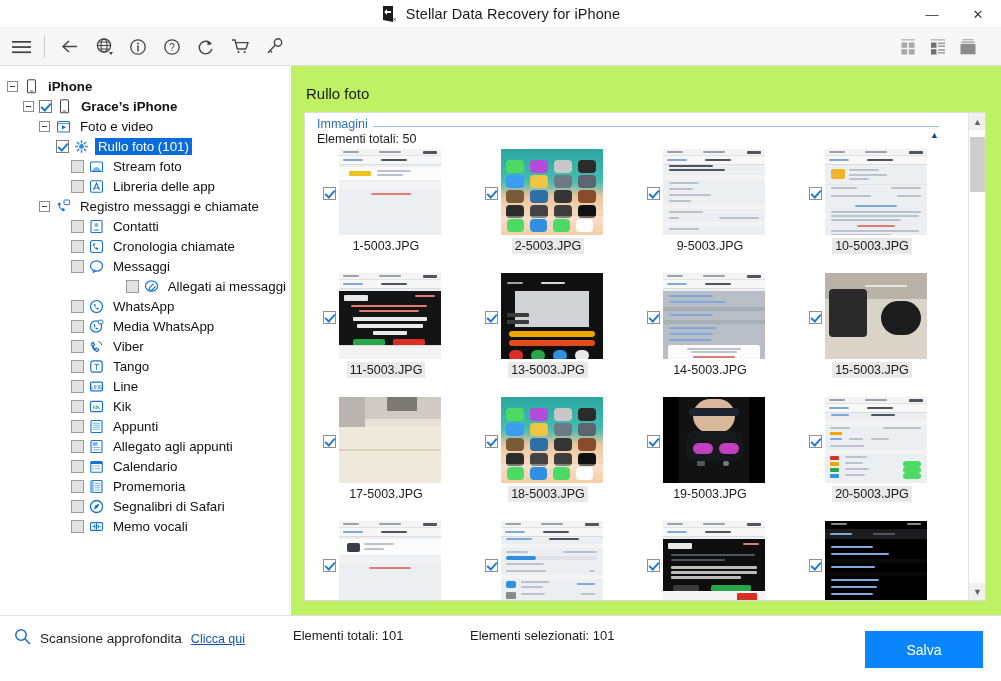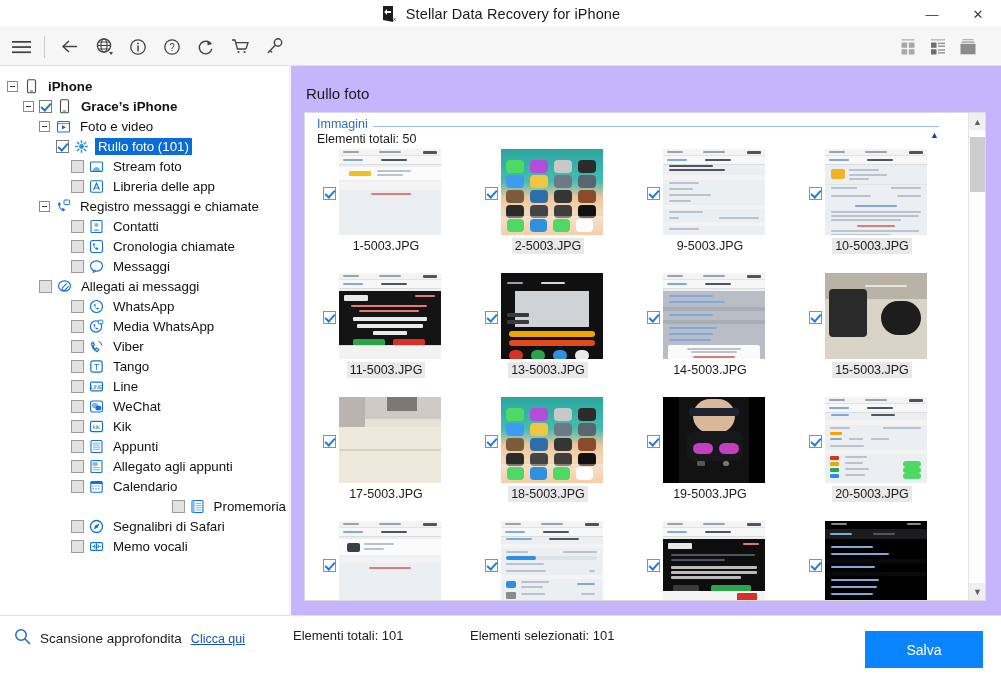--- a/index.html
+++ b/index.html
@@ -78,21 +78,21 @@
   }
   .cb.grey { background:#e2e2e2; border-color:#9b9b9b; }
   .ticon { width:17px; height:16px; flex:0 0 auto; margin-right:5px; display:flex; align-items:center; justify-content:center; }
   .tlabel { padding:0 3px; line-height:17px; }
   .tnode.bold .tlabel { font-weight:bold; }
   .tnode.selected .tlabel { background:#0a6cd8; color:#fff; }
 
   
   .content {
     position:absolute; top:66px; left:291px; width:710px; height:549px;
-    background:#c4b5fd;
+    background:#bef264;
     padding-left:16px;
   }
   .content-title {
     position:absolute; left:15px; top:19px; font-size:15px; color:#1a1a1a;
   }
   .grid-frame {
     position:absolute; left:13px; top:46px; width:682px; height:489px;
     border:1px solid #dcdcdc; background:#fff; overflow:hidden;
   }
   .group-head { position:absolute; left:0; top:0; width:648px; height:34px; }
@@ -406,21 +406,21 @@
           <span class="spacer"></span>
           <span class="cb grey"></span>
           <span class="ticon">
             <svg width="15" height="15" viewBox="0 0 15 15">
               <ellipse cx="7.5" cy="7" rx="6" ry="5.2" stroke="#1572d3" stroke-width="1.2" fill="#fff"></ellipse>
               <path d="M4.6 11 L4 13.6 L7 11.9 Z" fill="#fff" stroke="#1572d3" stroke-width="1"></path>
             </svg>
           </span>
           <span class="tlabel">Messaggi</span>
         </div>
-        <div class="tnode" style="padding-left: 23px;">
+        <div class="tnode" style="padding-left: 55px; justify-content: flex-end;">
           <span class="spacer"></span>
           <span class="cb grey"></span>
           <span class="ticon">
             <svg width="15" height="15" viewBox="0 0 15 15">
               <ellipse cx="7.5" cy="7" rx="6" ry="5.2" stroke="#1572d3" stroke-width="1.2" fill="#fff"></ellipse>
               <path d="M9.6 4.6 L5.6 8.6 a1.7 1.7 0 0 0 2.4 2.4 l3.6-3.6" stroke="#1572d3" stroke-width="1.1" fill="none"></path>
             </svg>
           </span>
           <span class="tlabel">Allegati ai messaggi</span>
         </div>
@@ -472,32 +472,20 @@
         <div class="tnode" style="padding-left: 55px;">
           <span class="spacer"></span>
           <span class="cb grey"></span>
           <span class="ticon">
             <svg width="15" height="15" viewBox="0 0 15 15">
               <rect x="1.5" y="3.2" width="12" height="8.6" rx="1.4" stroke="#1572d3" stroke-width="1.2" fill="#fff"></rect>
               <text x="7.5" y="9.6" font-size="5.4" text-anchor="middle" fill="#1572d3" font-family="Liberation Sans, sans-serif">LINE</text>
             </svg>
           </span>
           <span class="tlabel">Line</span>
-        </div>
-        <div class="tnode" style="padding-left: 55px;">
-          <span class="spacer"></span>
-          <span class="cb grey"></span>
-          <span class="ticon">
-            <svg width="15" height="15" viewBox="0 0 15 15">
-              <rect x="1.5" y="2" width="12" height="11" rx="2.2" stroke="#1572d3" stroke-width="1.1" fill="#fff"></rect>
-              <ellipse cx="6" cy="6.4" rx="3.2" ry="2.6" fill="#7cb6e8"></ellipse>
-              <ellipse cx="9.4" cy="9" rx="3" ry="2.5" fill="#1572d3"></ellipse>
-            </svg>
-          </span>
-          <span class="tlabel">WeChat</span>
         </div>
         <div class="tnode" style="padding-left: 55px;">
           <span class="spacer"></span>
           <span class="cb grey"></span>
           <span class="ticon">
             <svg width="15" height="15" viewBox="0 0 15 15">
               <rect x="1.5" y="2.4" width="12" height="10.2" rx="1.6" stroke="#1572d3" stroke-width="1.2" fill="#fff"></rect>
               <text x="7.5" y="10" font-size="5.6" text-anchor="middle" fill="#1572d3" font-family="Liberation Sans, sans-serif">kik</text>
             </svg>
           </span>
@@ -546,21 +534,21 @@
                 <rect x="6.2" y="6.4" width="1.6" height="1.5"></rect>
                 <rect x="9" y="6.4" width="1.6" height="1.5"></rect>
                 <rect x="3.4" y="9" width="1.6" height="1.5"></rect>
                 <rect x="6.2" y="9" width="1.6" height="1.5"></rect>
                 <rect x="9" y="9" width="1.6" height="1.5"></rect>
               </g>
             </svg>
           </span>
           <span class="tlabel">Calendario</span>
         </div>
-        <div class="tnode" style="padding-left: 88px; justify-content: flex-end;">
+        <div class="tnode" style="padding-left: 55px;">
           <span class="spacer"></span>
           <span class="cb grey"></span>
           <span class="ticon">
             <svg width="15" height="15" viewBox="0 0 15 15">
               <rect x="2" y="1.5" width="11" height="12" rx="1" stroke="#1572d3" stroke-width="1.1" fill="#fff"></rect>
               <rect x="2" y="1.5" width="2.6" height="12" fill="#7cb6e8"></rect>
               <g stroke="#6fb3ec" stroke-width="1">
                 <line x1="5.6" y1="4.4" x2="11.4" y2="4.4"></line>
                 <line x1="5.6" y1="6.6" x2="11.4" y2="6.6"></line>
                 <line x1="5.6" y1="8.8" x2="11.4" y2="8.8"></line>

